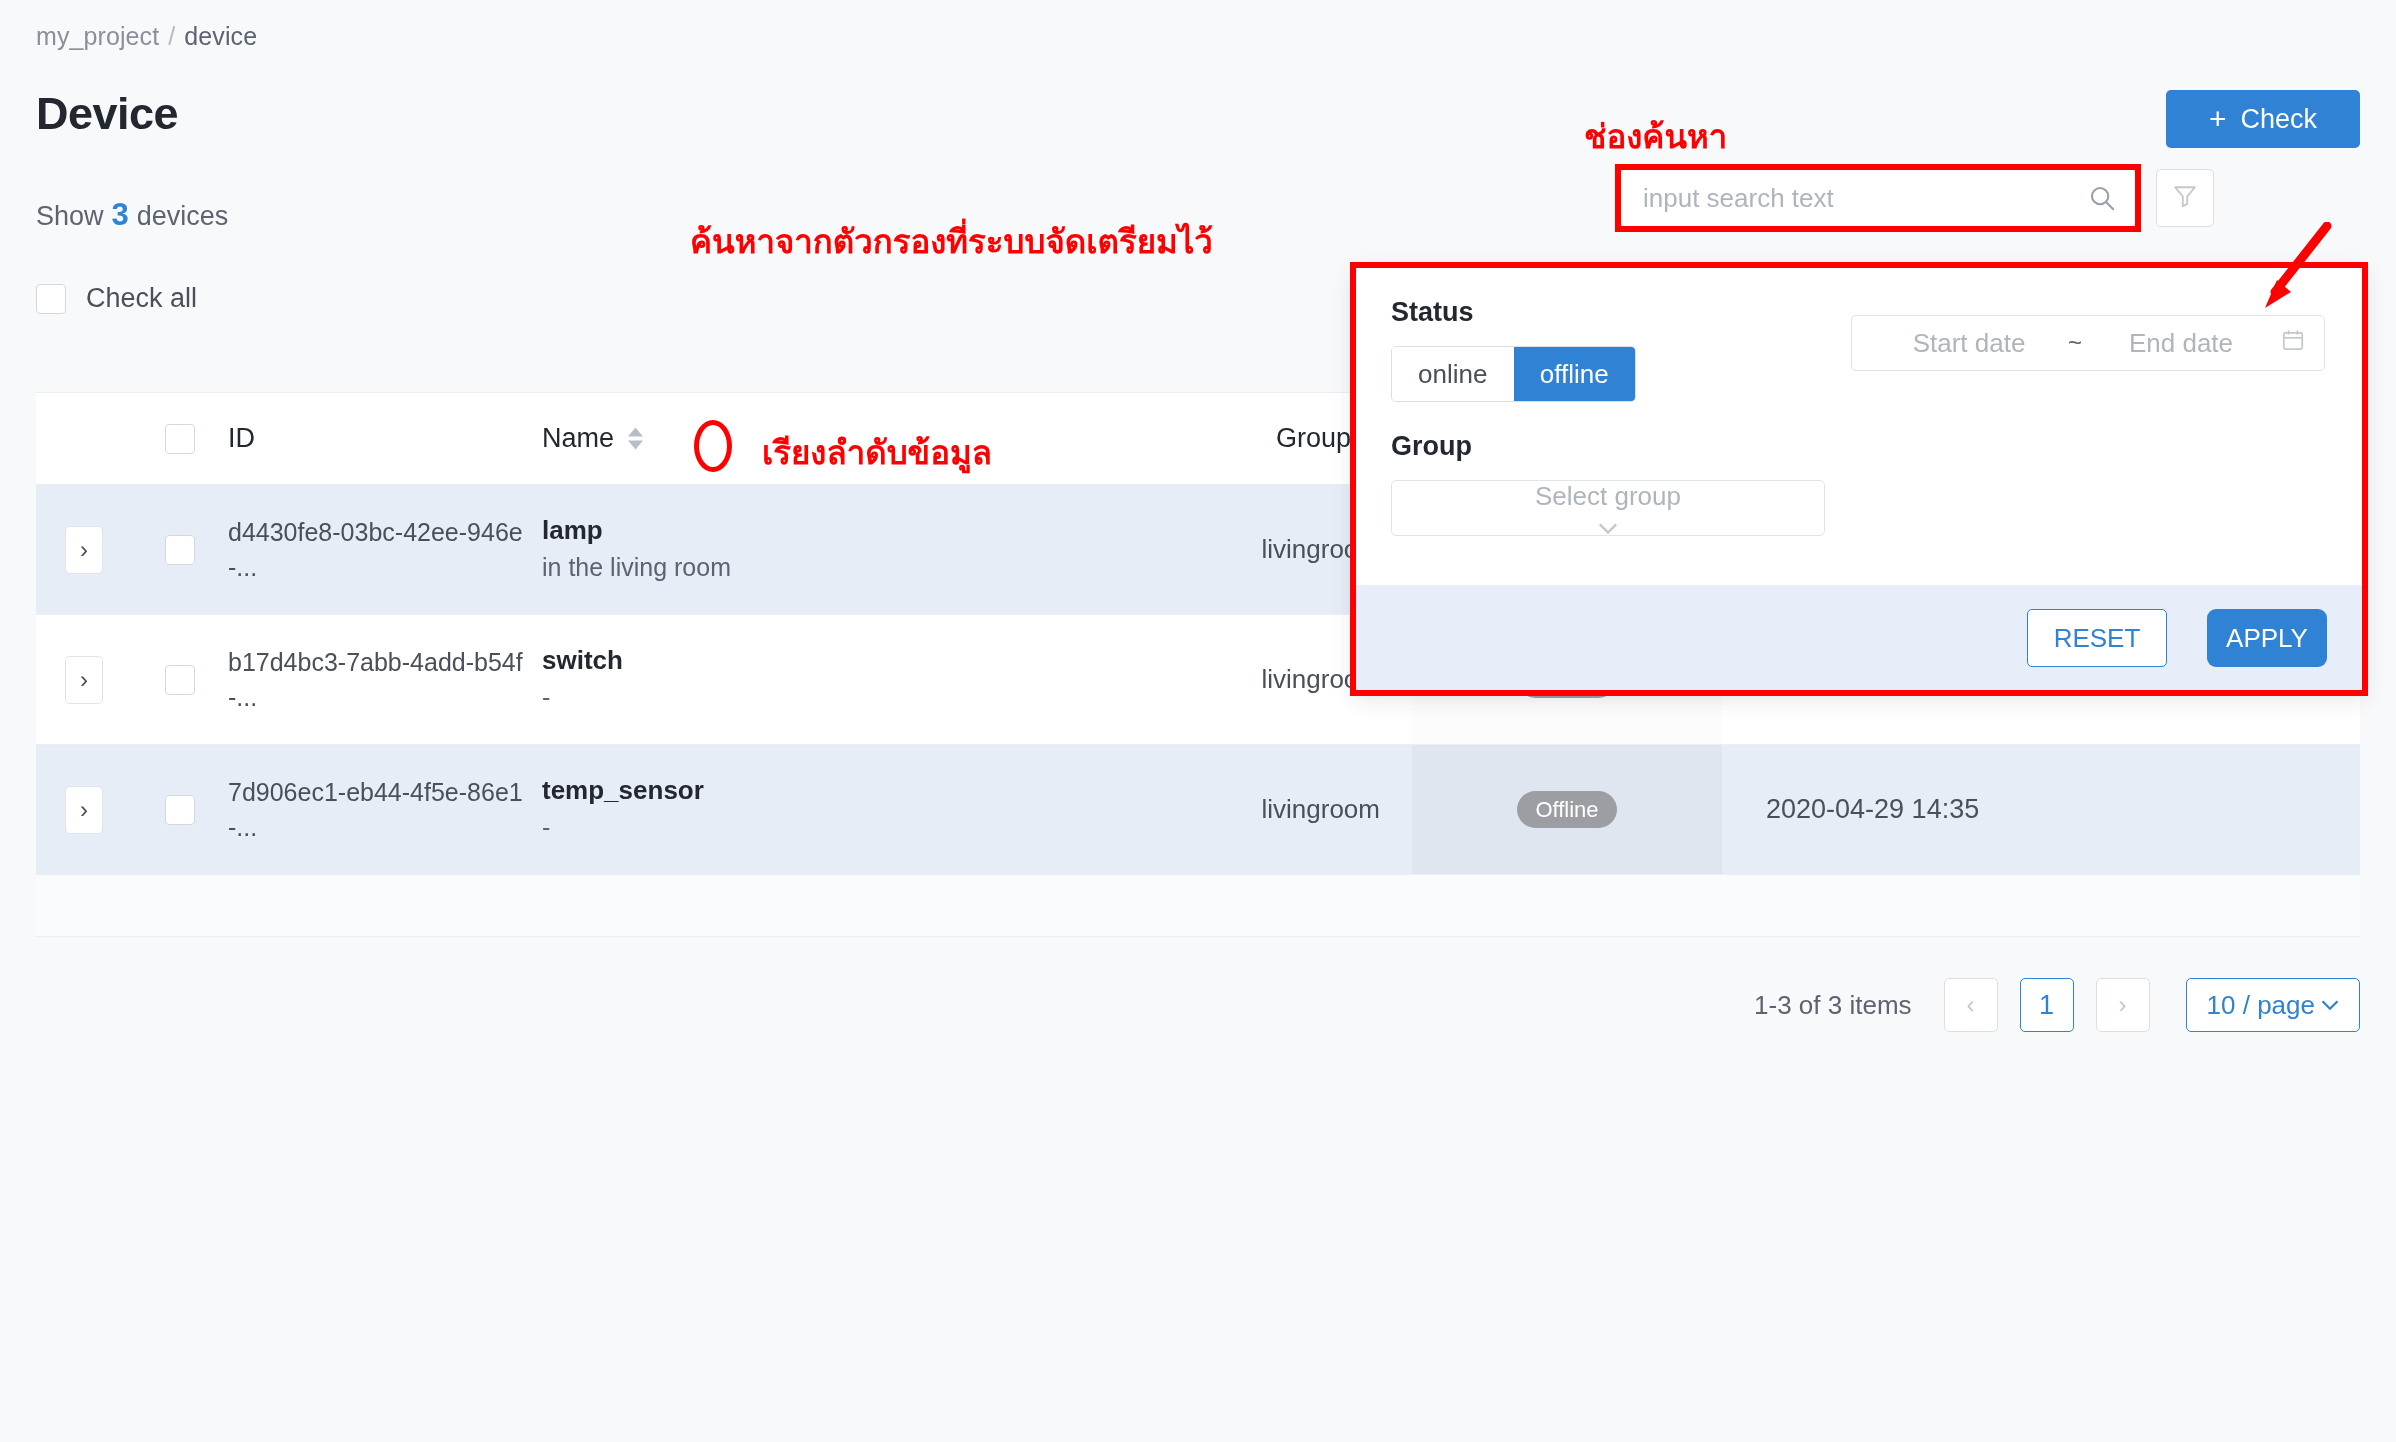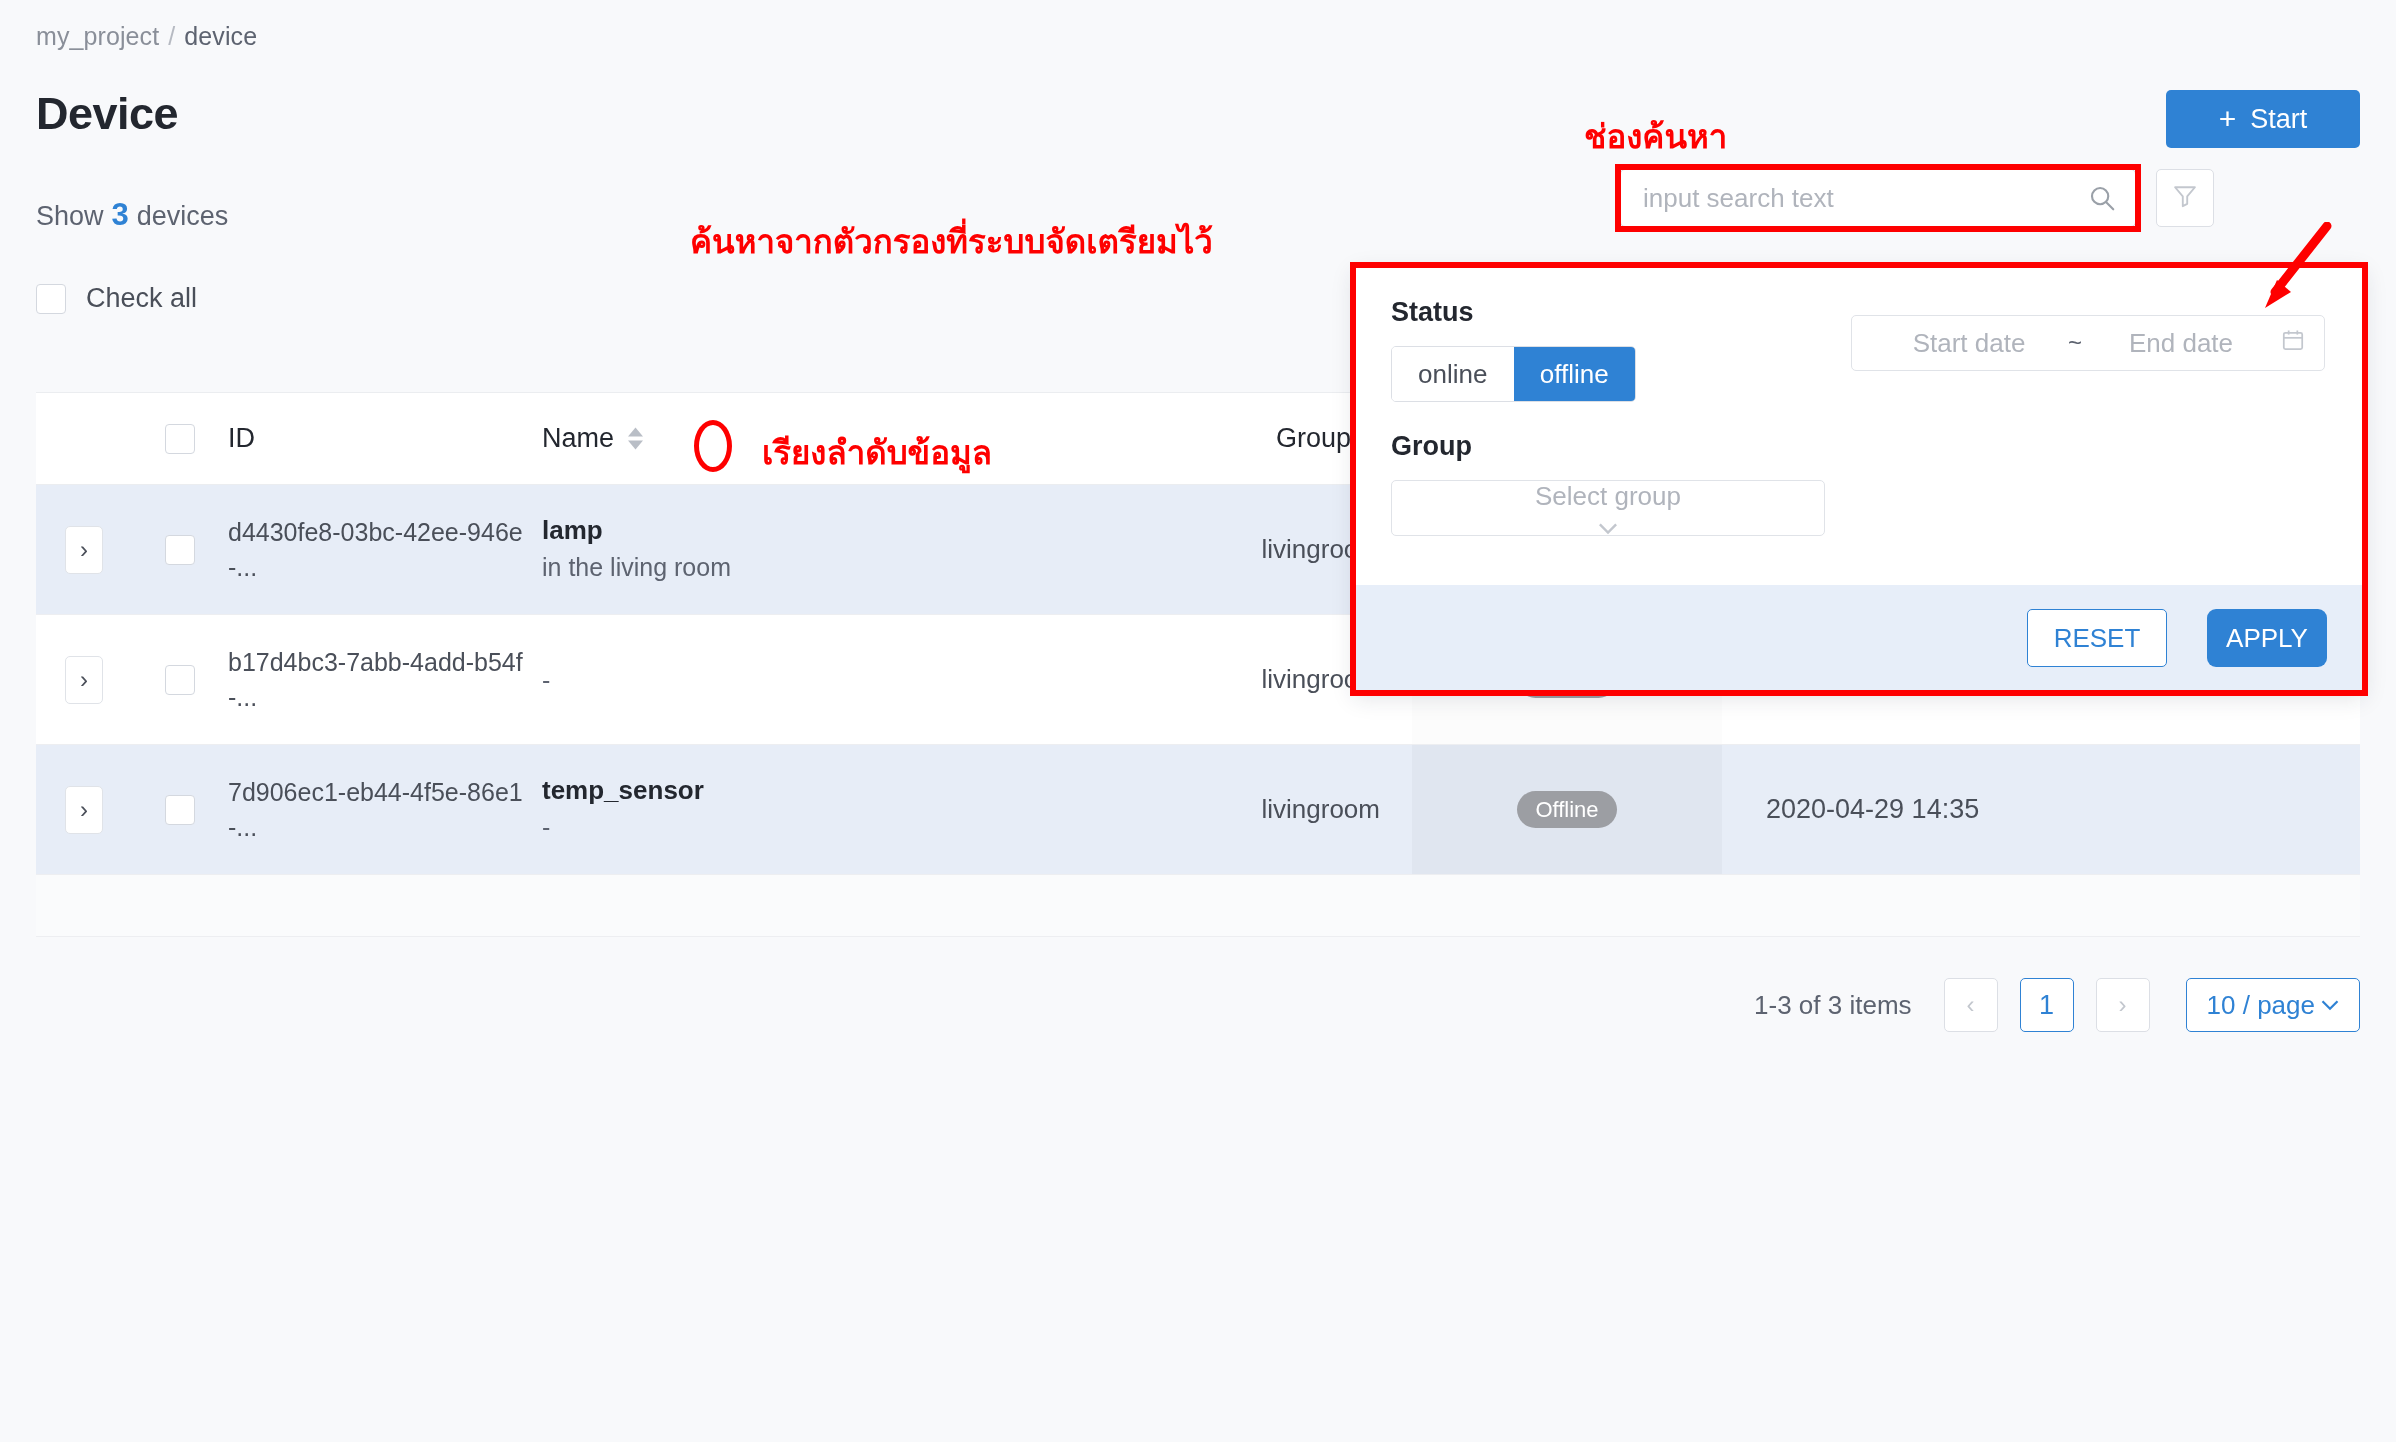--- a/index.html
+++ b/index.html
@@ -321,21 +321,21 @@
   </div>
 
   <div class="page-title">Device</div>
 
   <div class="show-line">
     <span>Show</span><span class="count">3</span><span>devices</span>
   </div>
 
   <button class="create-btn">
     <span class="plus">+</span>
-    <span>Start</span>
+    <span>Check</span>
   </button>
 
   <div class="search-wrap">
     <input type="text" placeholder="input search text" style="">
     <span class="search-icon-btn">
       <svg width="30" height="30" viewBox="0 0 24 24" fill="none" stroke="#9aa0a8" stroke-width="1.7">
         <circle cx="10.5" cy="10.5" r="6.5"></circle>
         <line x1="15.4" y1="15.4" x2="21" y2="21" stroke-linecap="round"></line>
       </svg>
     </span>
@@ -417,20 +417,21 @@
       <div class="c-exp">
         <span class="expand-btn">›</span>
       </div>
       <div class="c-chk">
         <span class="cb"></span>
       </div>
       <div class="c-id">
         <div class="id-text">b17d4bc3-7abb-4add-b54f-...</div>
       </div>
       <div class="c-name">
+        <div class="name-main">switch</div>
         <div class="name-sub">-</div>
       </div>
       <div class="c-group">
         <span class="group-text">livingroom</span>
       </div>
       <div class="c-status">
         <span class="badge">Offline</span>
       </div>
       <div class="c-date">
         <span class="date-text">2020-04-23 11:46</span>

